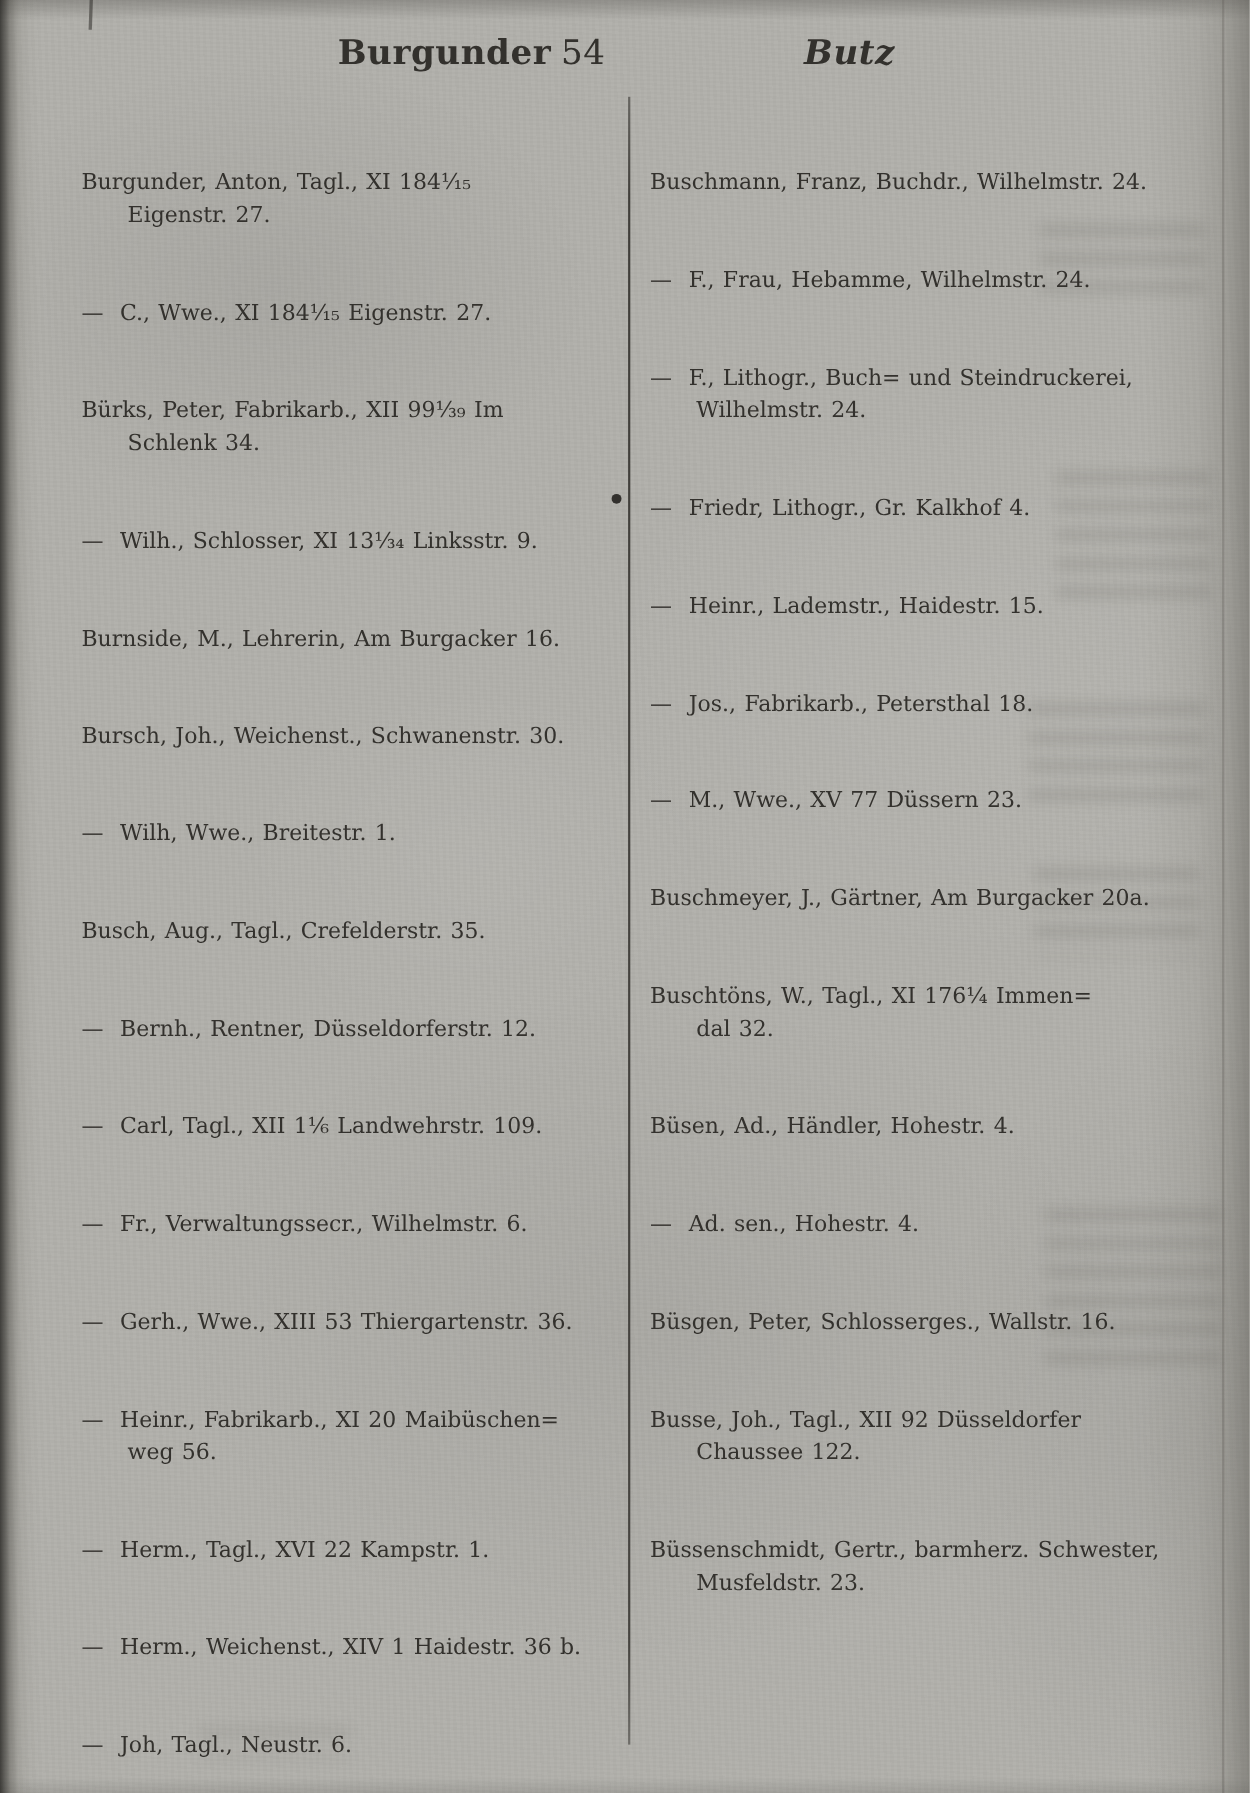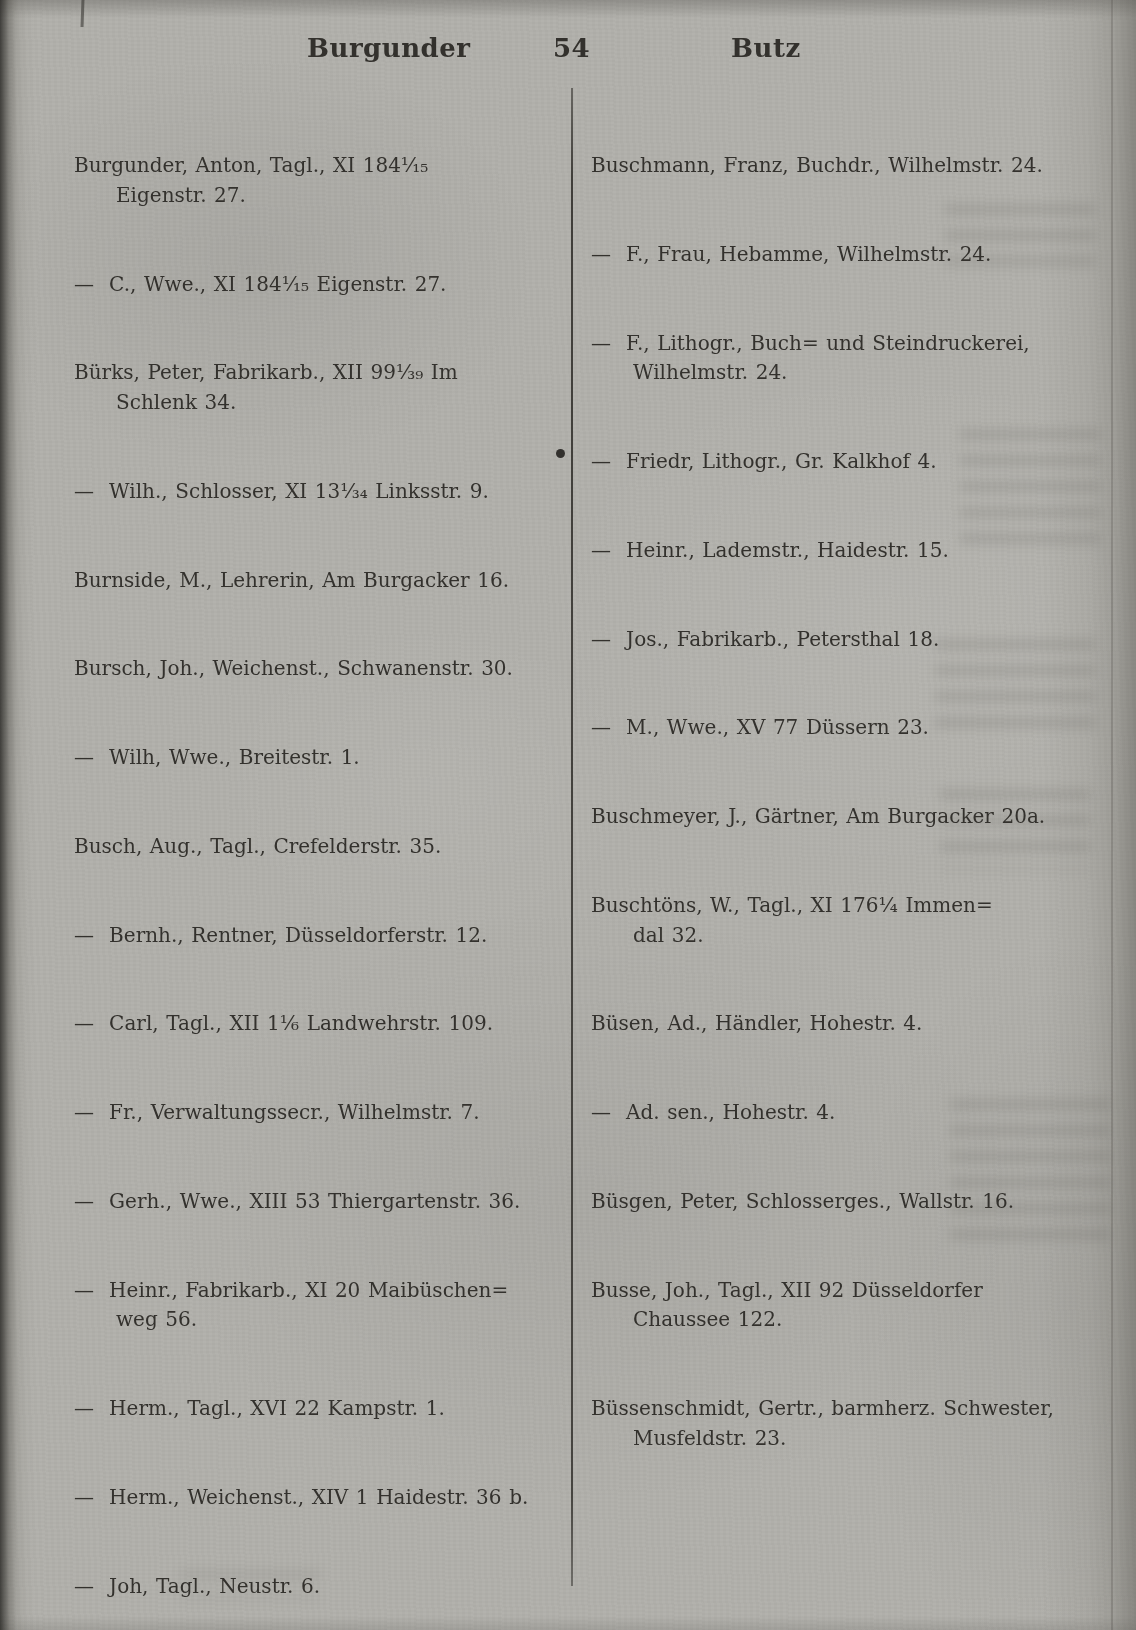--- a/index.html
+++ b/index.html
@@ -43,25 +43,25 @@
   }
   .edge-bottom {
     position: absolute; left: 0; right: 0; bottom: 0; height: 14px; pointer-events: none;
     background: linear-gradient(to top, rgba(58,56,52,0.14), transparent);
   }
   .scratch-top {
     position: absolute; left: 81px; top: 0; width: 3px; height: 27px;
     background: rgba(48,46,42,0.55); transform: rotate(2deg); pointer-events: none;
   }
   .header-row { position: absolute; left: 0; top: 0; width: 100%; height: 80px; }
-  .hdr { position: absolute; top: 33px; font-size: 26px; line-height: 30px; letter-spacing: 0.5px; }
+  .hdr { position: absolute; top: 33px; font-size: 31px; line-height: 30px; letter-spacing: 0.5px; }
   .hdr-keyword { font-weight: bold; }
   #hdr-left  { left: 307px; }
-  #hdr-num   { left: 553px; font-weight: bold; }
-  #hdr-right { left: 731px; }
+  #hdr-num   { left: 510px; font-weight: normal; }
+  #hdr-right { left: 731px; font-style: italic; }
   .col {
     position: absolute; top: 92px;
     font-size: 20px; line-height: 29.6px;
     white-space: pre-wrap; text-align: left;
     word-spacing: 0.06em;
   }
   .col-left  { left: 74px;  width: 494px; }
   .col-right { left: 591px; width: 486px; }
   .entry { padding-left: 42px; text-indent: -42px; }
   .divider {
@@ -118,21 +118,21 @@
   <div class="entry">—  C., Wwe., XI 184¹⁄₁₅ Eigenstr. 27.</div>
   <div class="entry">Bürks, Peter, Fabrikarb., XII 99¹⁄₃₉ Im
 Schlenk 34.</div>
   <div class="entry">—  Wilh., Schlosser, XI 13¹⁄₃₄ Linksstr. 9.</div>
   <div class="entry">Burnside, M., Lehrerin, Am Burgacker 16.</div>
   <div class="entry">Bursch, Joh., Weichenst., Schwanenstr. 30.</div>
   <div class="entry">—  Wilh, Wwe., Breitestr. 1.</div>
   <div class="entry">Busch, Aug., Tagl., Crefelderstr. 35.</div>
   <div class="entry">—  Bernh., Rentner, Düsseldorferstr. 12.</div>
   <div class="entry">—  Carl, Tagl., XII 1¹⁄₆ Landwehrstr. 109.</div>
-  <div class="entry">—  Fr., Verwaltungssecr., Wilhelmstr. 7.</div>
+  <div class="entry">—  Fr., Verwaltungssecr., Wilhelmstr. 6.</div>
   <div class="entry">—  Gerh., Wwe., XIII 53 Thiergartenstr. 36.</div>
   <div class="entry">—  Heinr., Fabrikarb., XI 20 Maibüschen=
 weg 56.</div>
   <div class="entry">—  Herm., Tagl., XVI 22 Kampstr. 1.</div>
   <div class="entry">—  Herm., Weichenst., XIV 1 Haidestr. 36 b.</div>
   <div class="entry">—  Joh, Tagl., Neustr. 6.</div>
   
   
   
   

